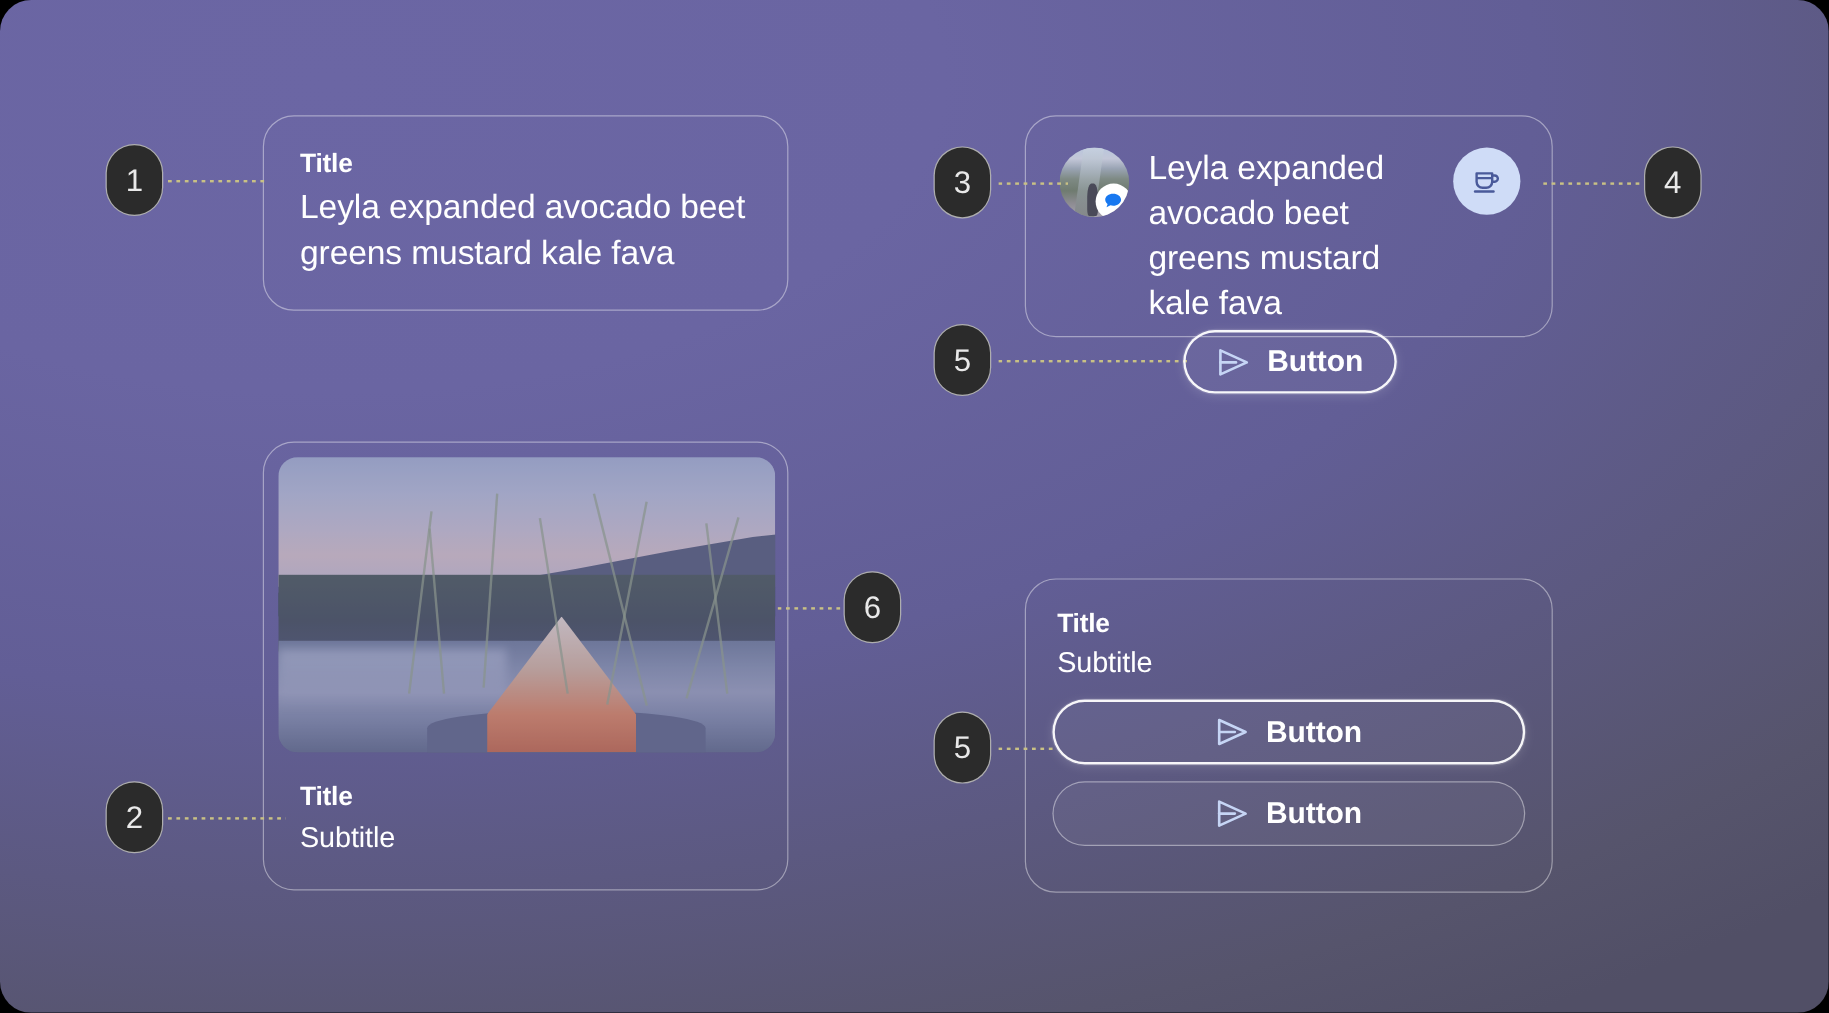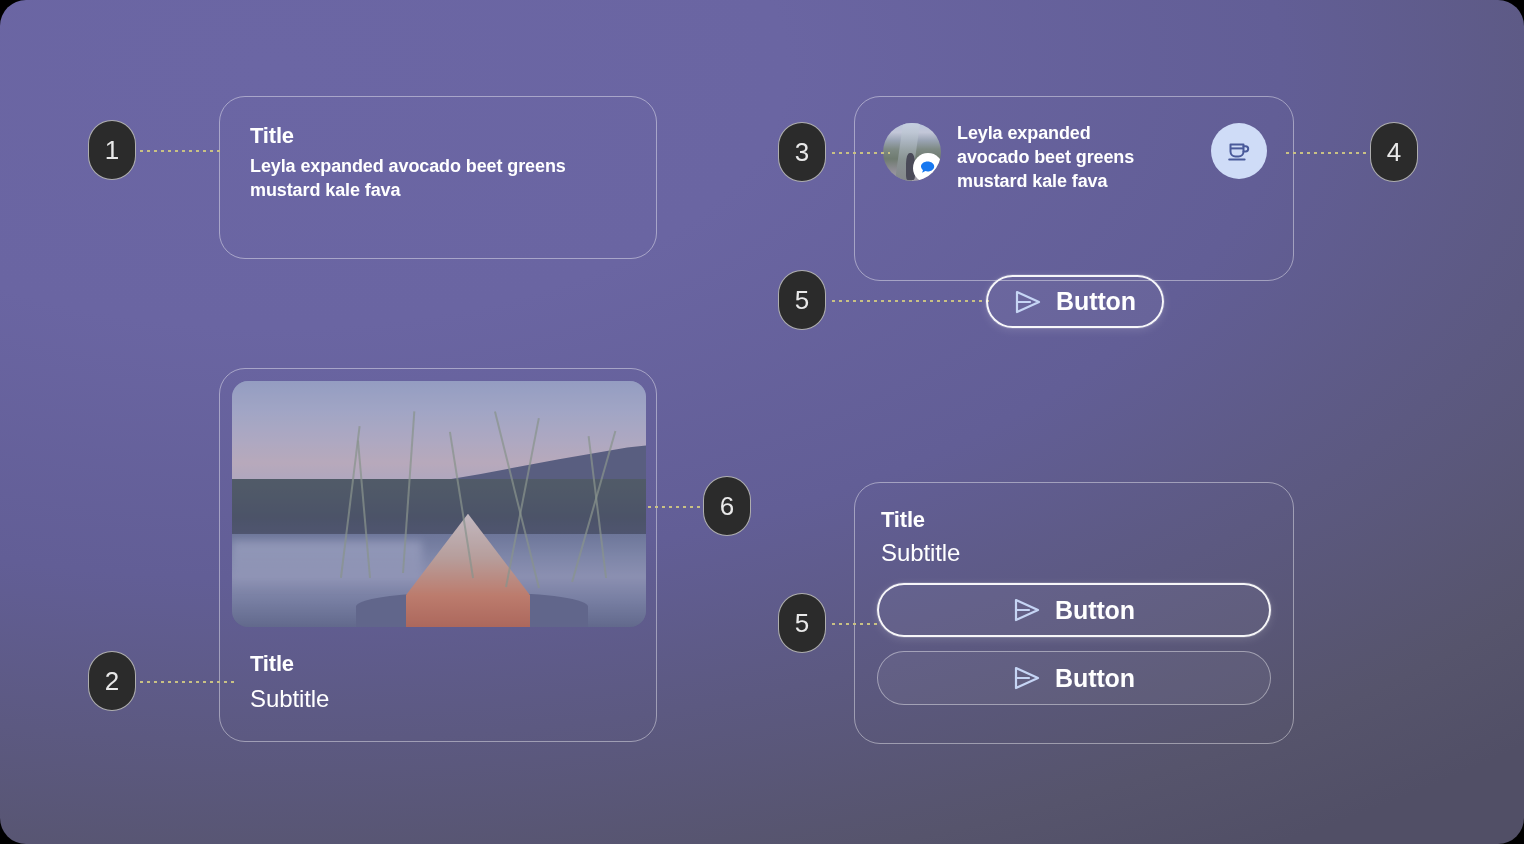--- a/index.html
+++ b/index.html
@@ -60,22 +60,22 @@
   }
 
   .title {
     color: #ffffff;
     font-weight: bold;
     font-size: 22px;
     letter-spacing: -0.2px;
   }
   .body-text {
     color: #ffffff;
-    font-size: 18px;
-    font-weight: 700;
+    font-size: 28px;
+    font-weight: 400;
     line-height: 1.34;
     letter-spacing: -0.1px;
   }
   .subtitle {
     color: #ffffff;
     font-size: 24px;
     font-weight: normal;
     letter-spacing: -0.1px;
   }
 

